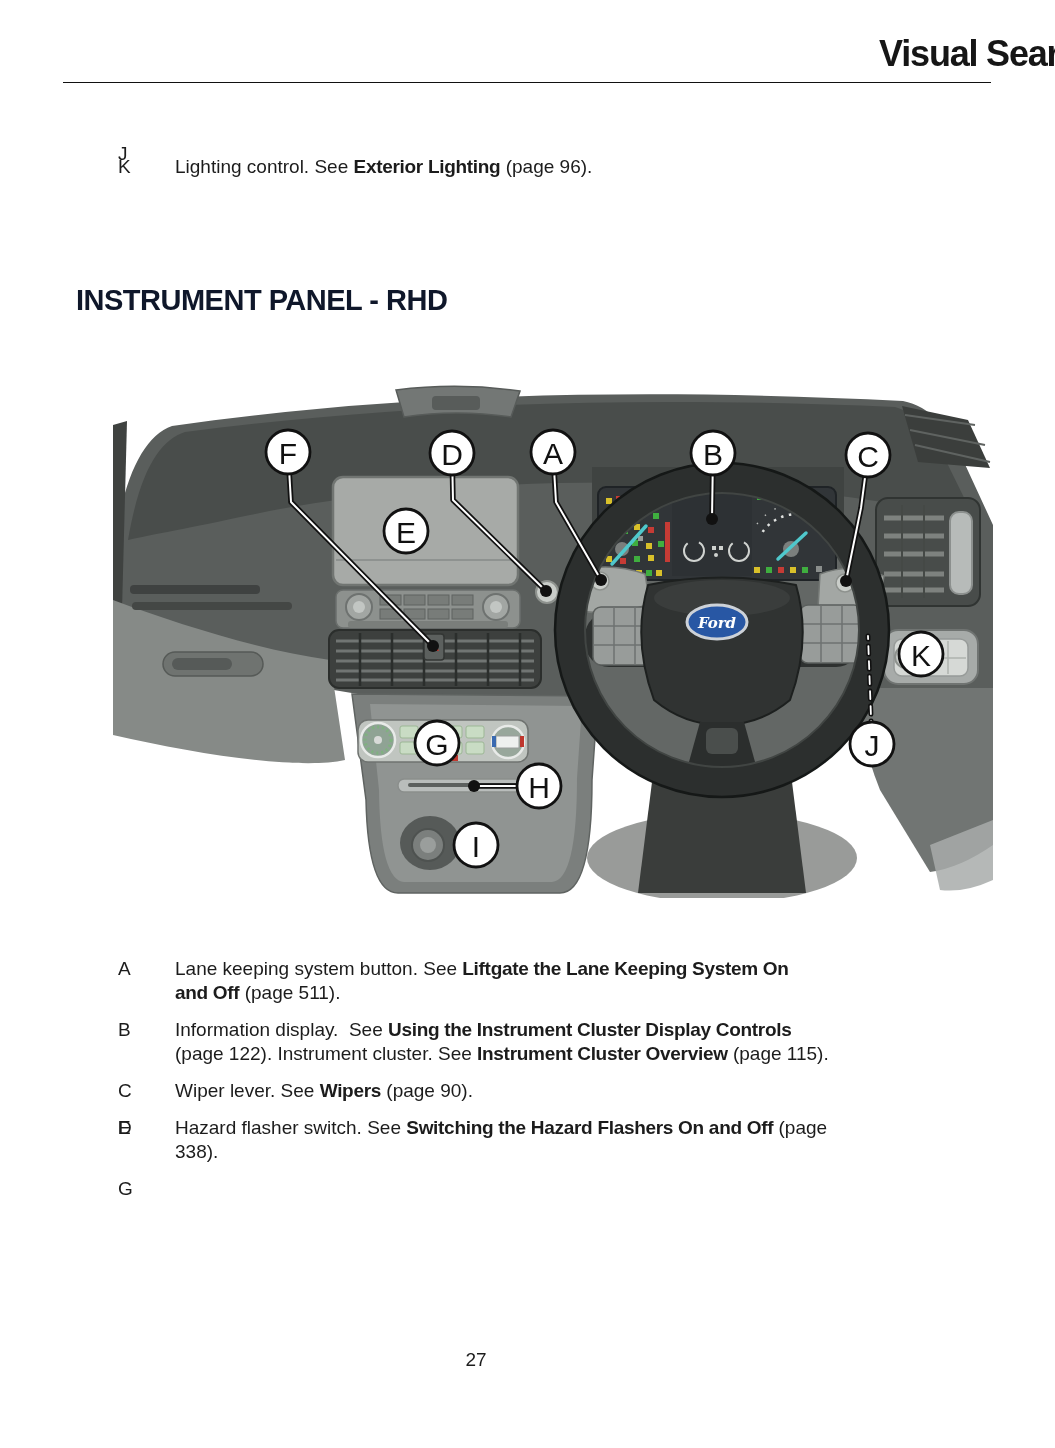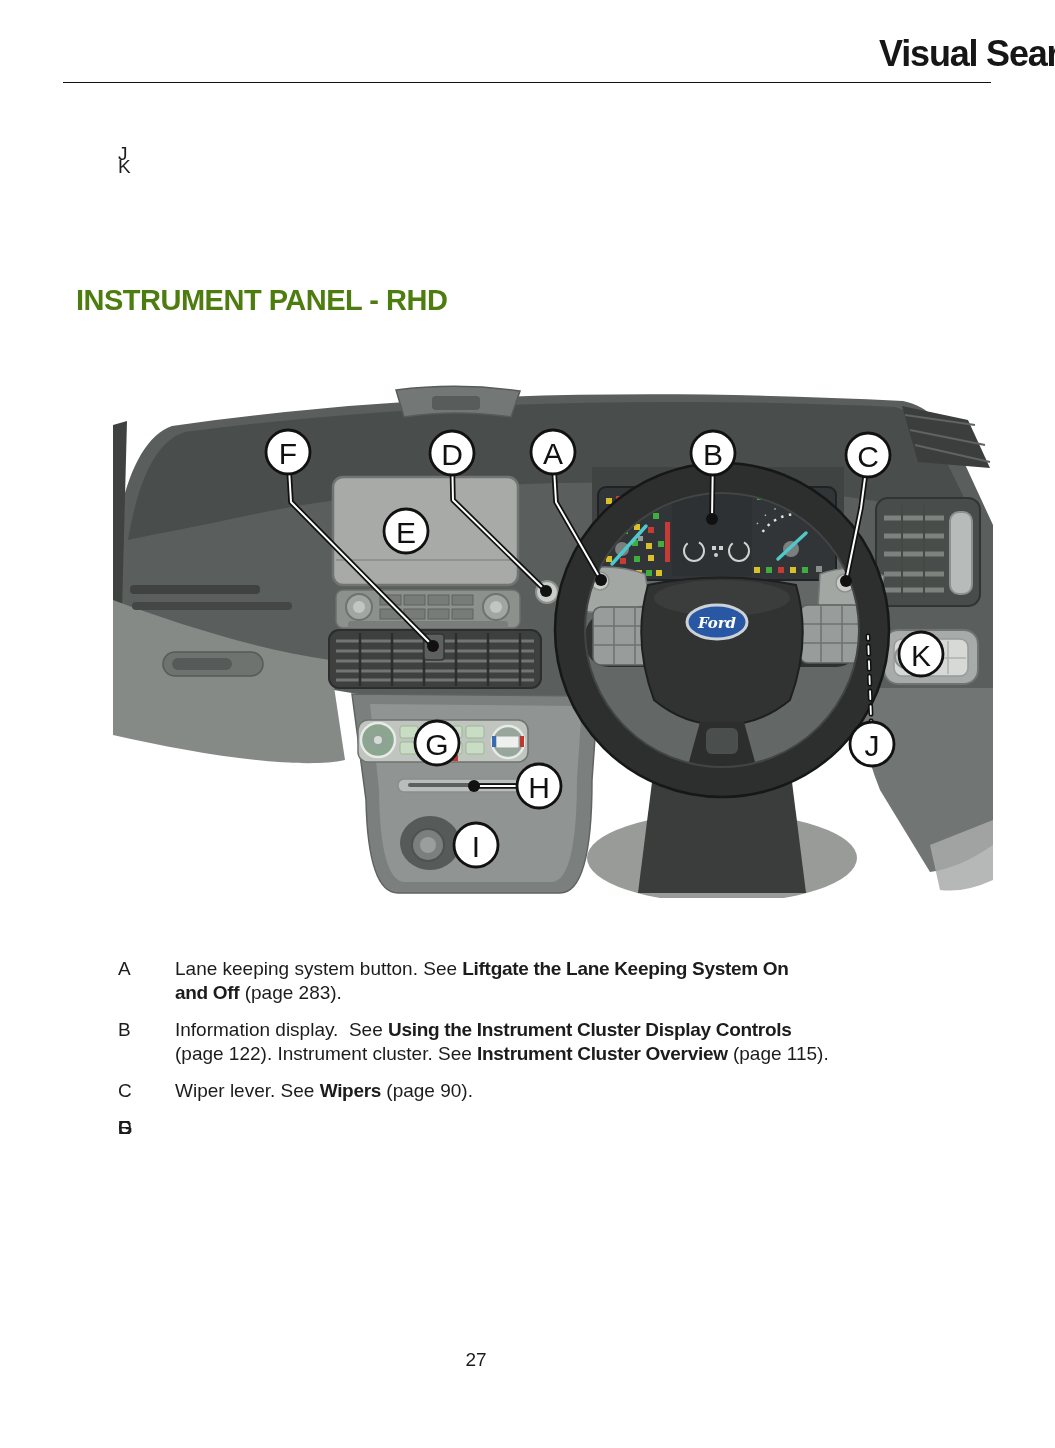--- a/index.html
+++ b/index.html
@@ -14,38 +14,39 @@
   .rule{position:absolute;top:82px;left:63px;width:928px;height:0;border-top:1.8px solid #111;}
   .list{position:absolute;left:0;width:1055px;}
   .top-list{top:142px;}
   .bottom-list{top:957px;}
   .legend-row{position:relative;margin-bottom:13px;}
   .legend-label{position:absolute;left:118px;top:0;width:44px;font-size:19px;line-height:24px;}
   .legend-text{margin-left:175px;width:832px;font-size:19px;line-height:24px;white-space:nowrap;}
   .legend-text .b{font-weight:700;letter-spacing:-0.3px;}
   .section-heading{
     position:absolute;top:284px;left:76px;font-size:29px;font-weight:700;
-    letter-spacing:-0.5px;color:#4d7c0f;
+    letter-spacing:-0.5px;color:#0f172a;
   }
   .page-number{position:absolute;top:1349px;left:0;width:922px;text-align:center;text-indent:30px;font-size:19px;}
   .diagram{position:absolute;left:100px;top:383px;width:900px;height:515px;}
   .callout-letter{font-size:30px;font-family:"Liberation Sans",sans-serif;fill:#111;font-weight:400;}
 </style>
 </head>
 <body>
 
 <div class="title">Visual Search</div>
 <div class="rule"></div>
 
 <div class="list top-list">
     <div class="legend-row">
       <div class="legend-label">J</div>
     </div>
     <div class="legend-row">
       <div class="legend-label">K</div>
+      <div class="legend-text"><span>Lighting control. See </span><span class="b">Exterior Lighting</span><span> (page 96).</span></div>
     </div>
   </div>
 
 <div class="section-heading">INSTRUMENT PANEL - RHD</div>
 
 <svg class="diagram" viewBox="100 383 900 515" xmlns="http://www.w3.org/2000/svg">
 
   <g>
     <path d="M113,640 L113,568 C118,490 140,437 172,426 C400,393 640,388 903,401 C930,406 950,430 963,460 L993,525 L993,712 C930,738 862,736 800,726 L640,770 L600,735 L560,725 L430,706 L250,676 L150,655 Z" fill="#5a5e5c"></path>
     <path d="M128,540 C140,470 160,440 185,432 C420,402 640,396 895,407 C915,412 935,435 948,465 L975,520 L900,505 C700,470 420,478 250,515 C190,528 150,535 128,540 Z" fill="#494d4b"></path>
@@ -332,37 +333,38 @@
       <g>
         <circle cx="476" cy="845" r="22" fill="#fff" stroke="#111" stroke-width="2.8"></circle>
         <text x="476" y="846" text-anchor="middle" dominant-baseline="central" class="callout-letter">I</text>
       </g>
     </g>
 </svg>
 
 <div class="list bottom-list">
     <div class="legend-row">
       <div class="legend-label">A</div>
-      <div class="legend-text"><span>Lane keeping system button. See </span><span class="b">Liftgate the Lane Keeping System On</span><br><span class="b">and Off</span><span> (page 283).</span></div>
+      <div class="legend-text"><span>Lane keeping system button. See </span><span class="b">Liftgate the Lane Keeping System On</span><br><span class="b">and Off</span><span> (page 511).</span></div>
     </div>
     <div class="legend-row">
       <div class="legend-label">B</div>
       <div class="legend-text"><span>Information display. &nbsp;See </span><span class="b">Using the Instrument Cluster Display Controls</span><br><span>(page 122). Instrument cluster. See </span><span class="b">Instrument Cluster Overview</span><span> (page 115).</span></div>
     </div>
     <div class="legend-row">
       <div class="legend-label">C</div>
       <div class="legend-text"><span>Wiper lever. See </span><span class="b">Wipers</span><span> (page 90).</span></div>
     </div>
     <div class="legend-row">
       <div class="legend-label">D</div>
     </div>
     <div class="legend-row">
       <div class="legend-label">E</div>
     </div>
     <div class="legend-row">
       <div class="legend-label">F</div>
+      <div class="legend-text"><span>Hazard flasher switch. See </span><span class="b">Switching the Hazard Flashers On and Off</span><span> (page</span><br><span>338).</span></div>
     </div>
     <div class="legend-row">
       <div class="legend-label">G</div>
     </div>
   </div>
 
 <div class="page-number">27</div>
 
 </body></html>

